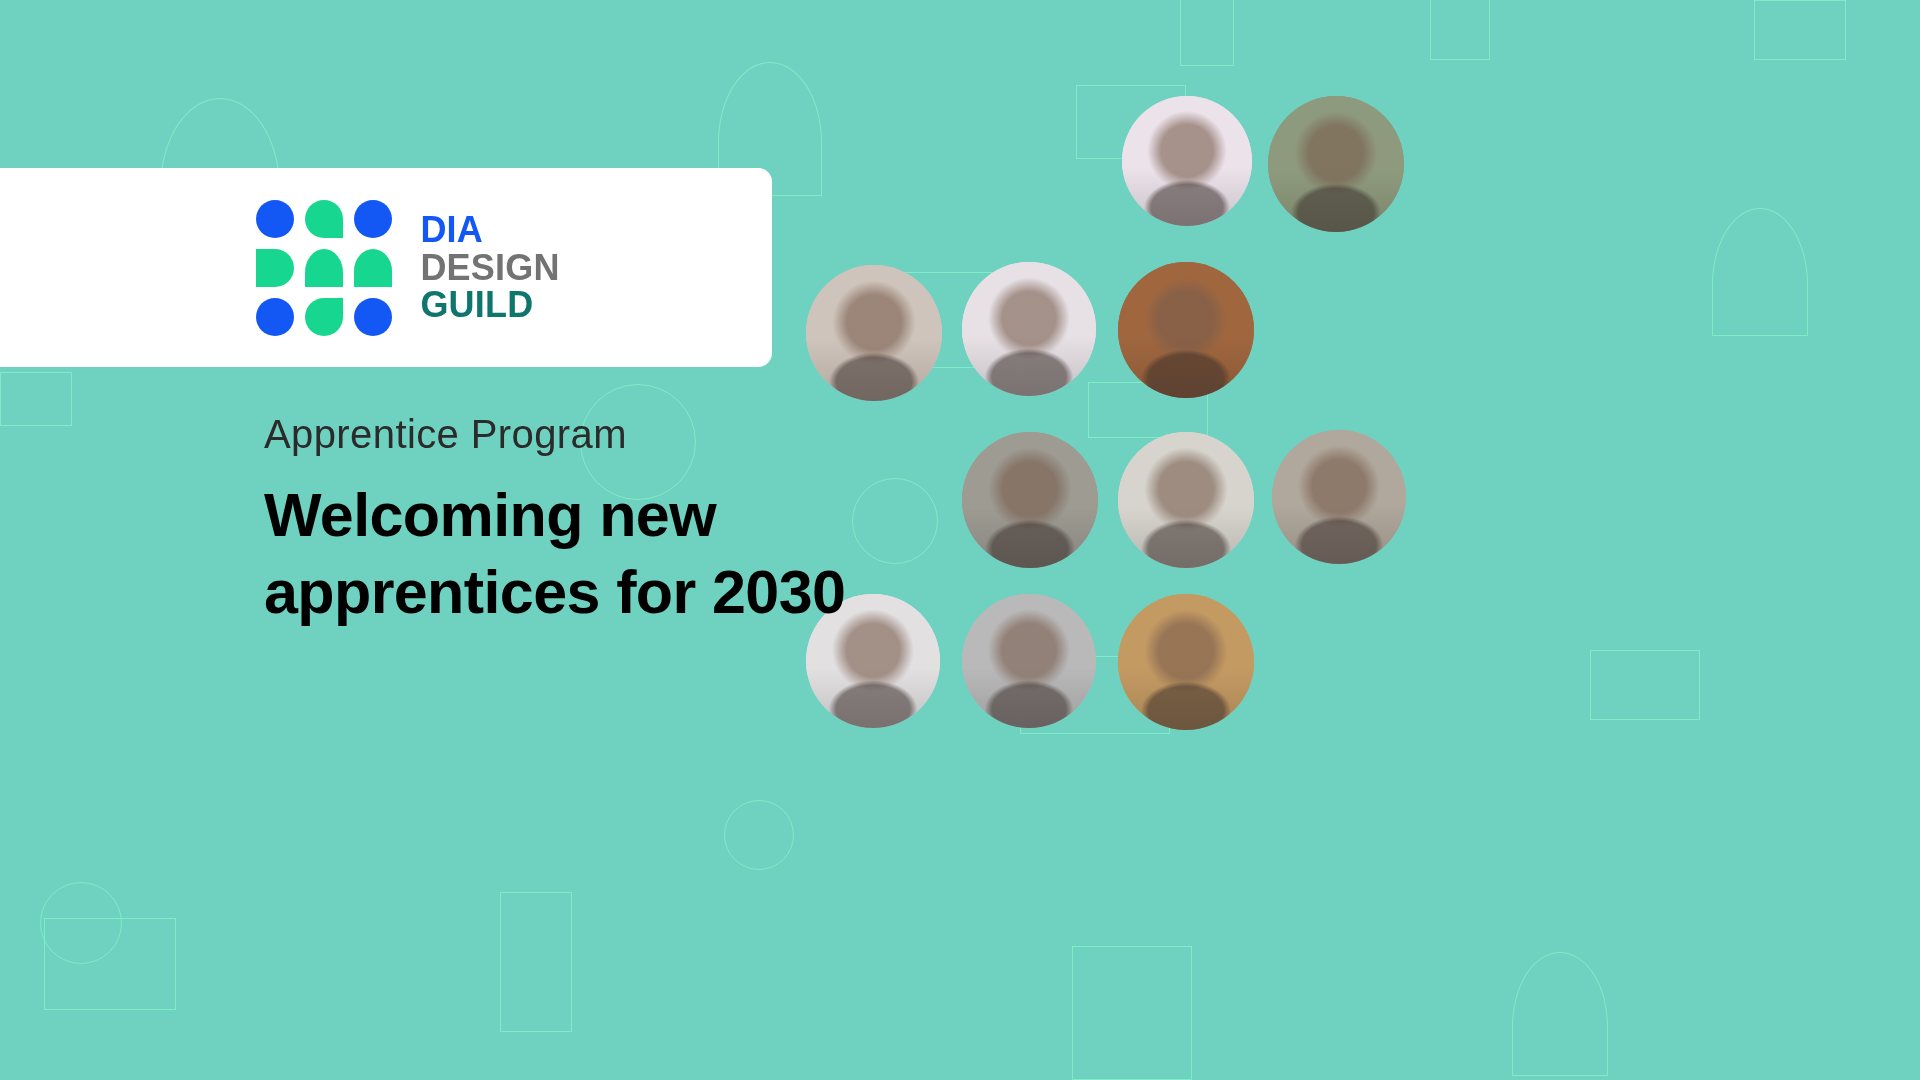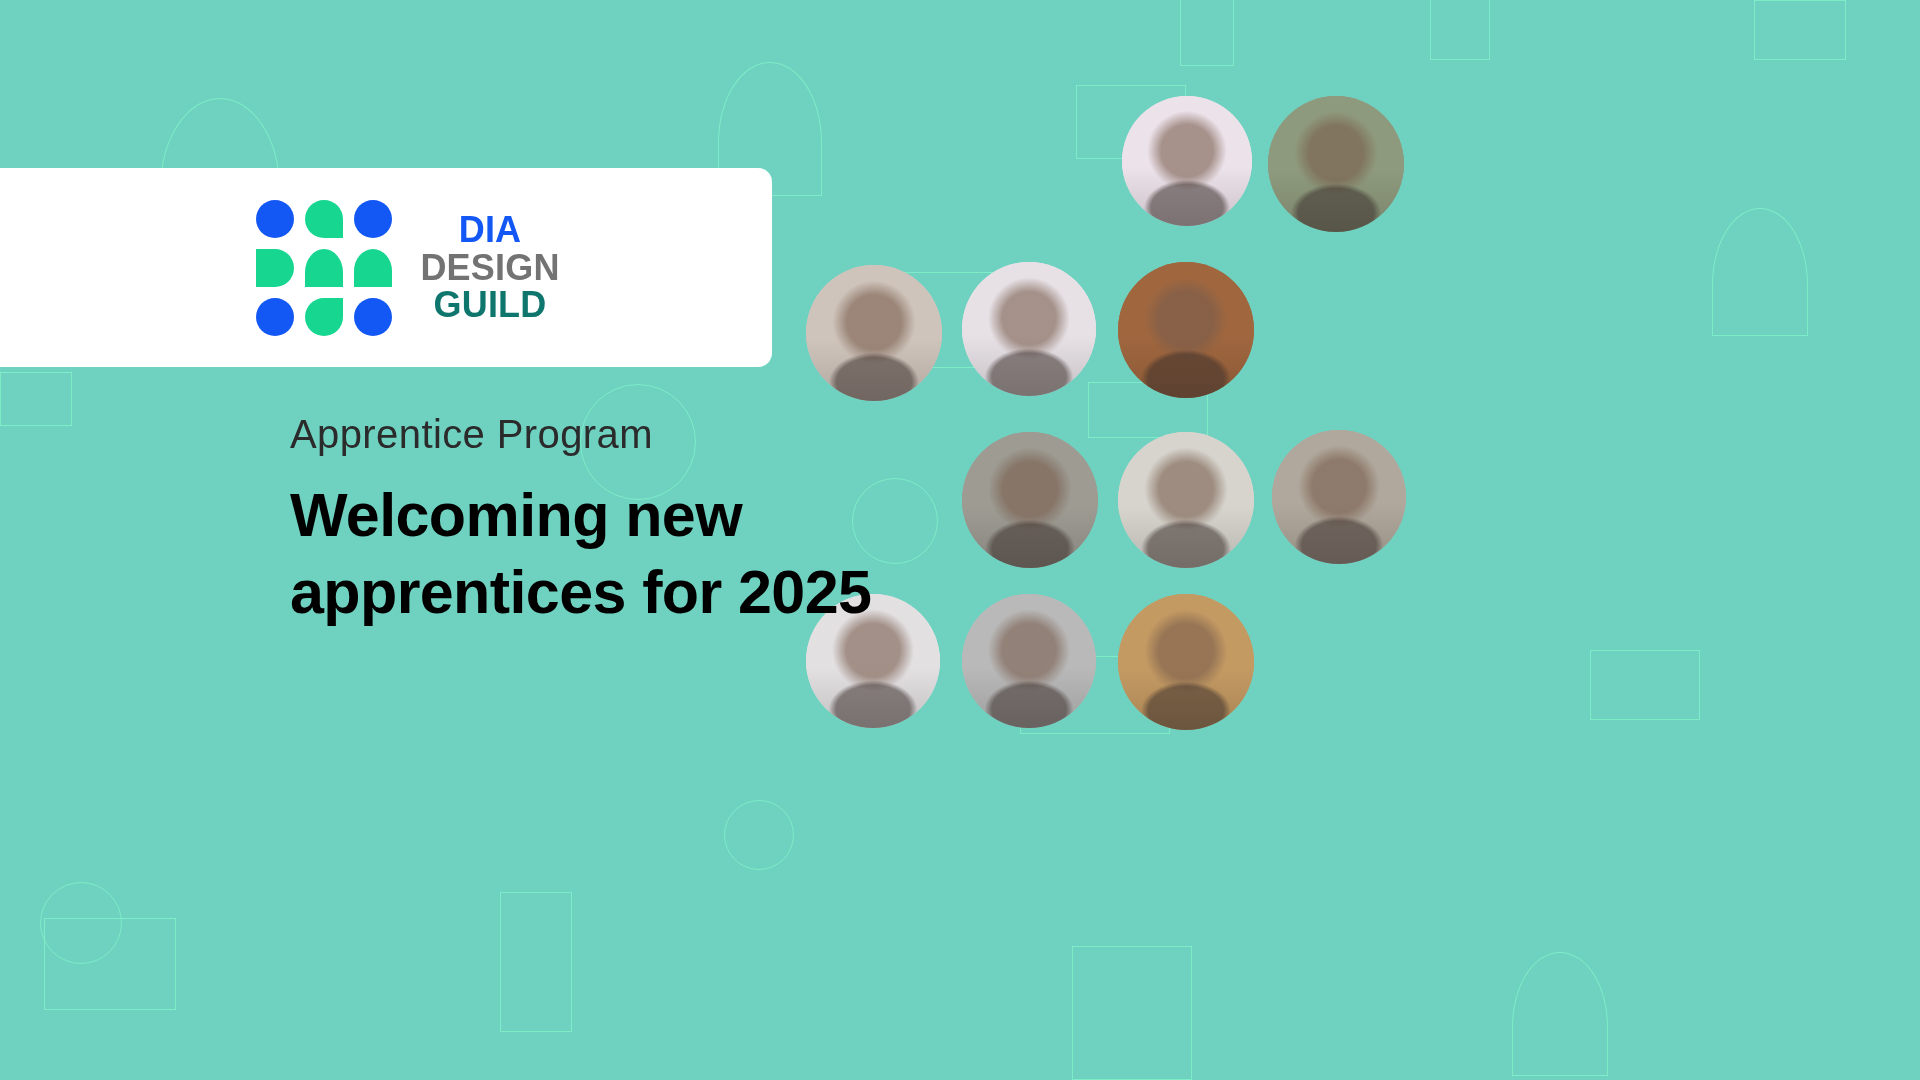--- a/index.html
+++ b/index.html
@@ -38,21 +38,20 @@
     display:flex;
     align-items:center;
     justify-content:center;
     z-index:5;
   }
   #logo-lockup {
     display:flex;
     align-items:center;
     gap:28px;
     transform:translateX(42px);
-    text-align:center;
   }
 
   
   #logo-mark {
     display:grid;
     grid-template-columns:repeat(3, 38px);
     grid-template-rows:repeat(3, 38px);
     gap:11px;
   }
   .g { width:38px; height:38px; }
@@ -76,21 +75,21 @@
   #logo-words span {
     color:#1358f4;
     font-size:36px;
     font-weight:bold;
     letter-spacing:.2px;
   }
 
   
   #copy {
     position:absolute;
-    left:290px; top:412px;
+    left:264px; top:412px;
     width:620px;
     z-index:4;
   }
   #eyebrow {
     font-size:40px;
     font-weight:300;
     color:#2b2b2b;
     letter-spacing:.4px;
     margin-bottom:20px;
   }
@@ -192,16 +191,16 @@
       <div id="logo-words">
         <span style="color: rgb(19, 88, 244);">DIA</span>
         <span style="color: #737373;">DESIGN</span>
         <span style="color: #0f766e;">GUILD</span>
       </div>
     </div>
   </div>
 
   <div id="copy">
     <div id="eyebrow">Apprentice Program</div>
-    <div id="headline">Welcoming new apprentices for 2025</div>
+    <div id="headline">Welcoming new apprentices for 2030</div>
   </div>
 
 </div>
 
 </body></html>

